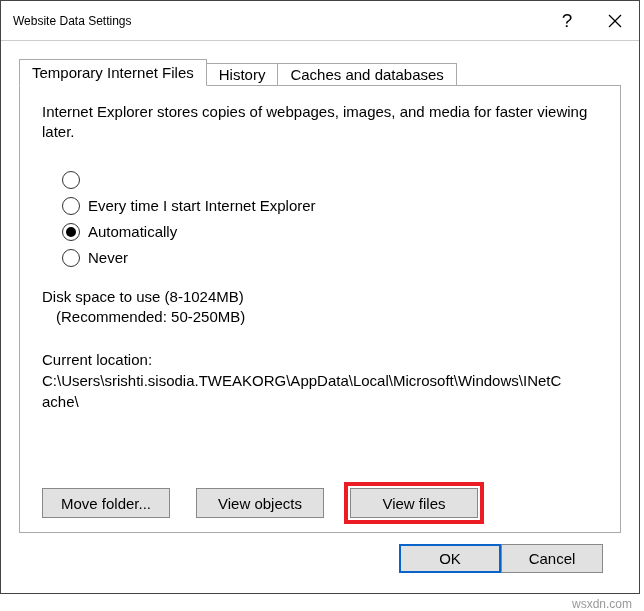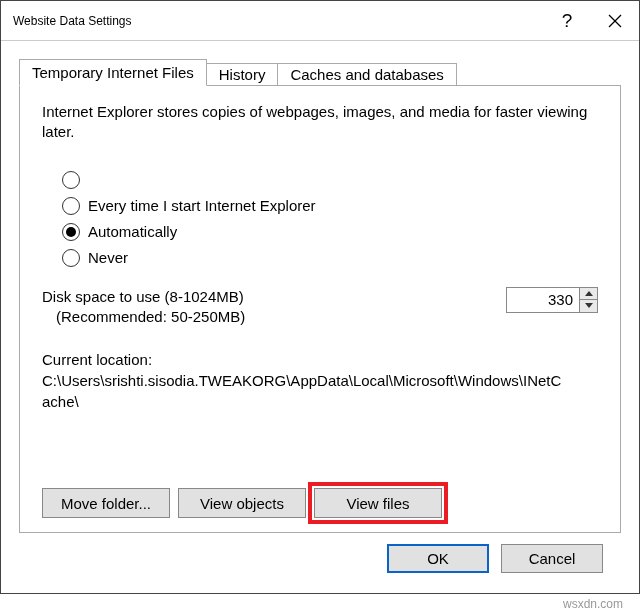--- a/index.html
+++ b/index.html
@@ -168,21 +168,21 @@
     background: #e9e9e9;
     border-bottom: 1px solid #888;
   }
   .spin-btn:last-child { border-bottom: none; }
   .location-block {
     margin-top: 6px;
     line-height: 1.4;
   }
   .button-row {
     display: flex;
-    gap: 8px;
+    gap: 26px;
     margin-top: auto;
     padding-top: 18px;
   }
   .btn {
     height: 30px;
     min-width: 128px;
     background: #e1e1e1;
     border: 1px solid #888;
     font-family: inherit;
     font-size: 15px;
@@ -190,38 +190,38 @@
   }
   .btn-highlight {
     outline: 4px solid #ec1c24;
     outline-offset: 2px;
   }
   .footer {
     height: 50px;
     display: flex;
     align-items: center;
     justify-content: flex-end;
-    gap: 12px;
+    gap: 0;
     padding: 0 18px;
   }
   .btn-footer {
     height: 29px;
     width: 102px;
     background: #e1e1e1;
     border: 1px solid #888;
     font-family: inherit;
     font-size: 15px;
   }
   .btn-ok {
     border: 2px solid #0a64c8;
   }
   .watermark {
     position: absolute;
     bottom: 0;
-    right: 21px;
+    right: 12px;
     font-size: 12px;
     color: #999;
     font-family: Arial, sans-serif;
   }
 </style>
 </head>
 <body>
 
 <div class="dialog">
 
@@ -265,35 +265,20 @@
           <span class="radio-circle"></span>
           <span>Never</span>
         </div>
       </div>
 
       <div class="disk-row">
         <div class="disk-labels">
           <div>Disk space to use (8-1024MB)</div>
           <div class="recommended">(Recommended: 50-250MB)</div>
         </div>
-        <div class="spinner">
-          <input class="spinner-input" value="330" style="">
-          <div class="spinner-btns">
-            <div class="spin-btn">
-              <svg width="8" height="5" viewBox="0 0 8 5">
-                  <polygon points="4,0 8,5 0,5" fill="#333"></polygon>
-                </svg>
-            </div>
-            <div class="spin-btn">
-              <svg width="8" height="5" viewBox="0 0 8 5">
-                  <polygon points="0,0 8,0 4,5" fill="#333"></polygon>
-                </svg>
-            </div>
-          </div>
-        </div>
       </div>
 
       <div class="location-block">
         <div>Current location:</div>
         <div style="word-break:break-all; max-width:520px;">C:\Users\srishti.sisodia.TWEAKORG\AppData\Local\Microsoft\Windows\INetCache\</div>
       </div>
 
       <div class="button-row">
         <button class="btn">Move folder...</button>
         <button class="btn">View objects</button>

